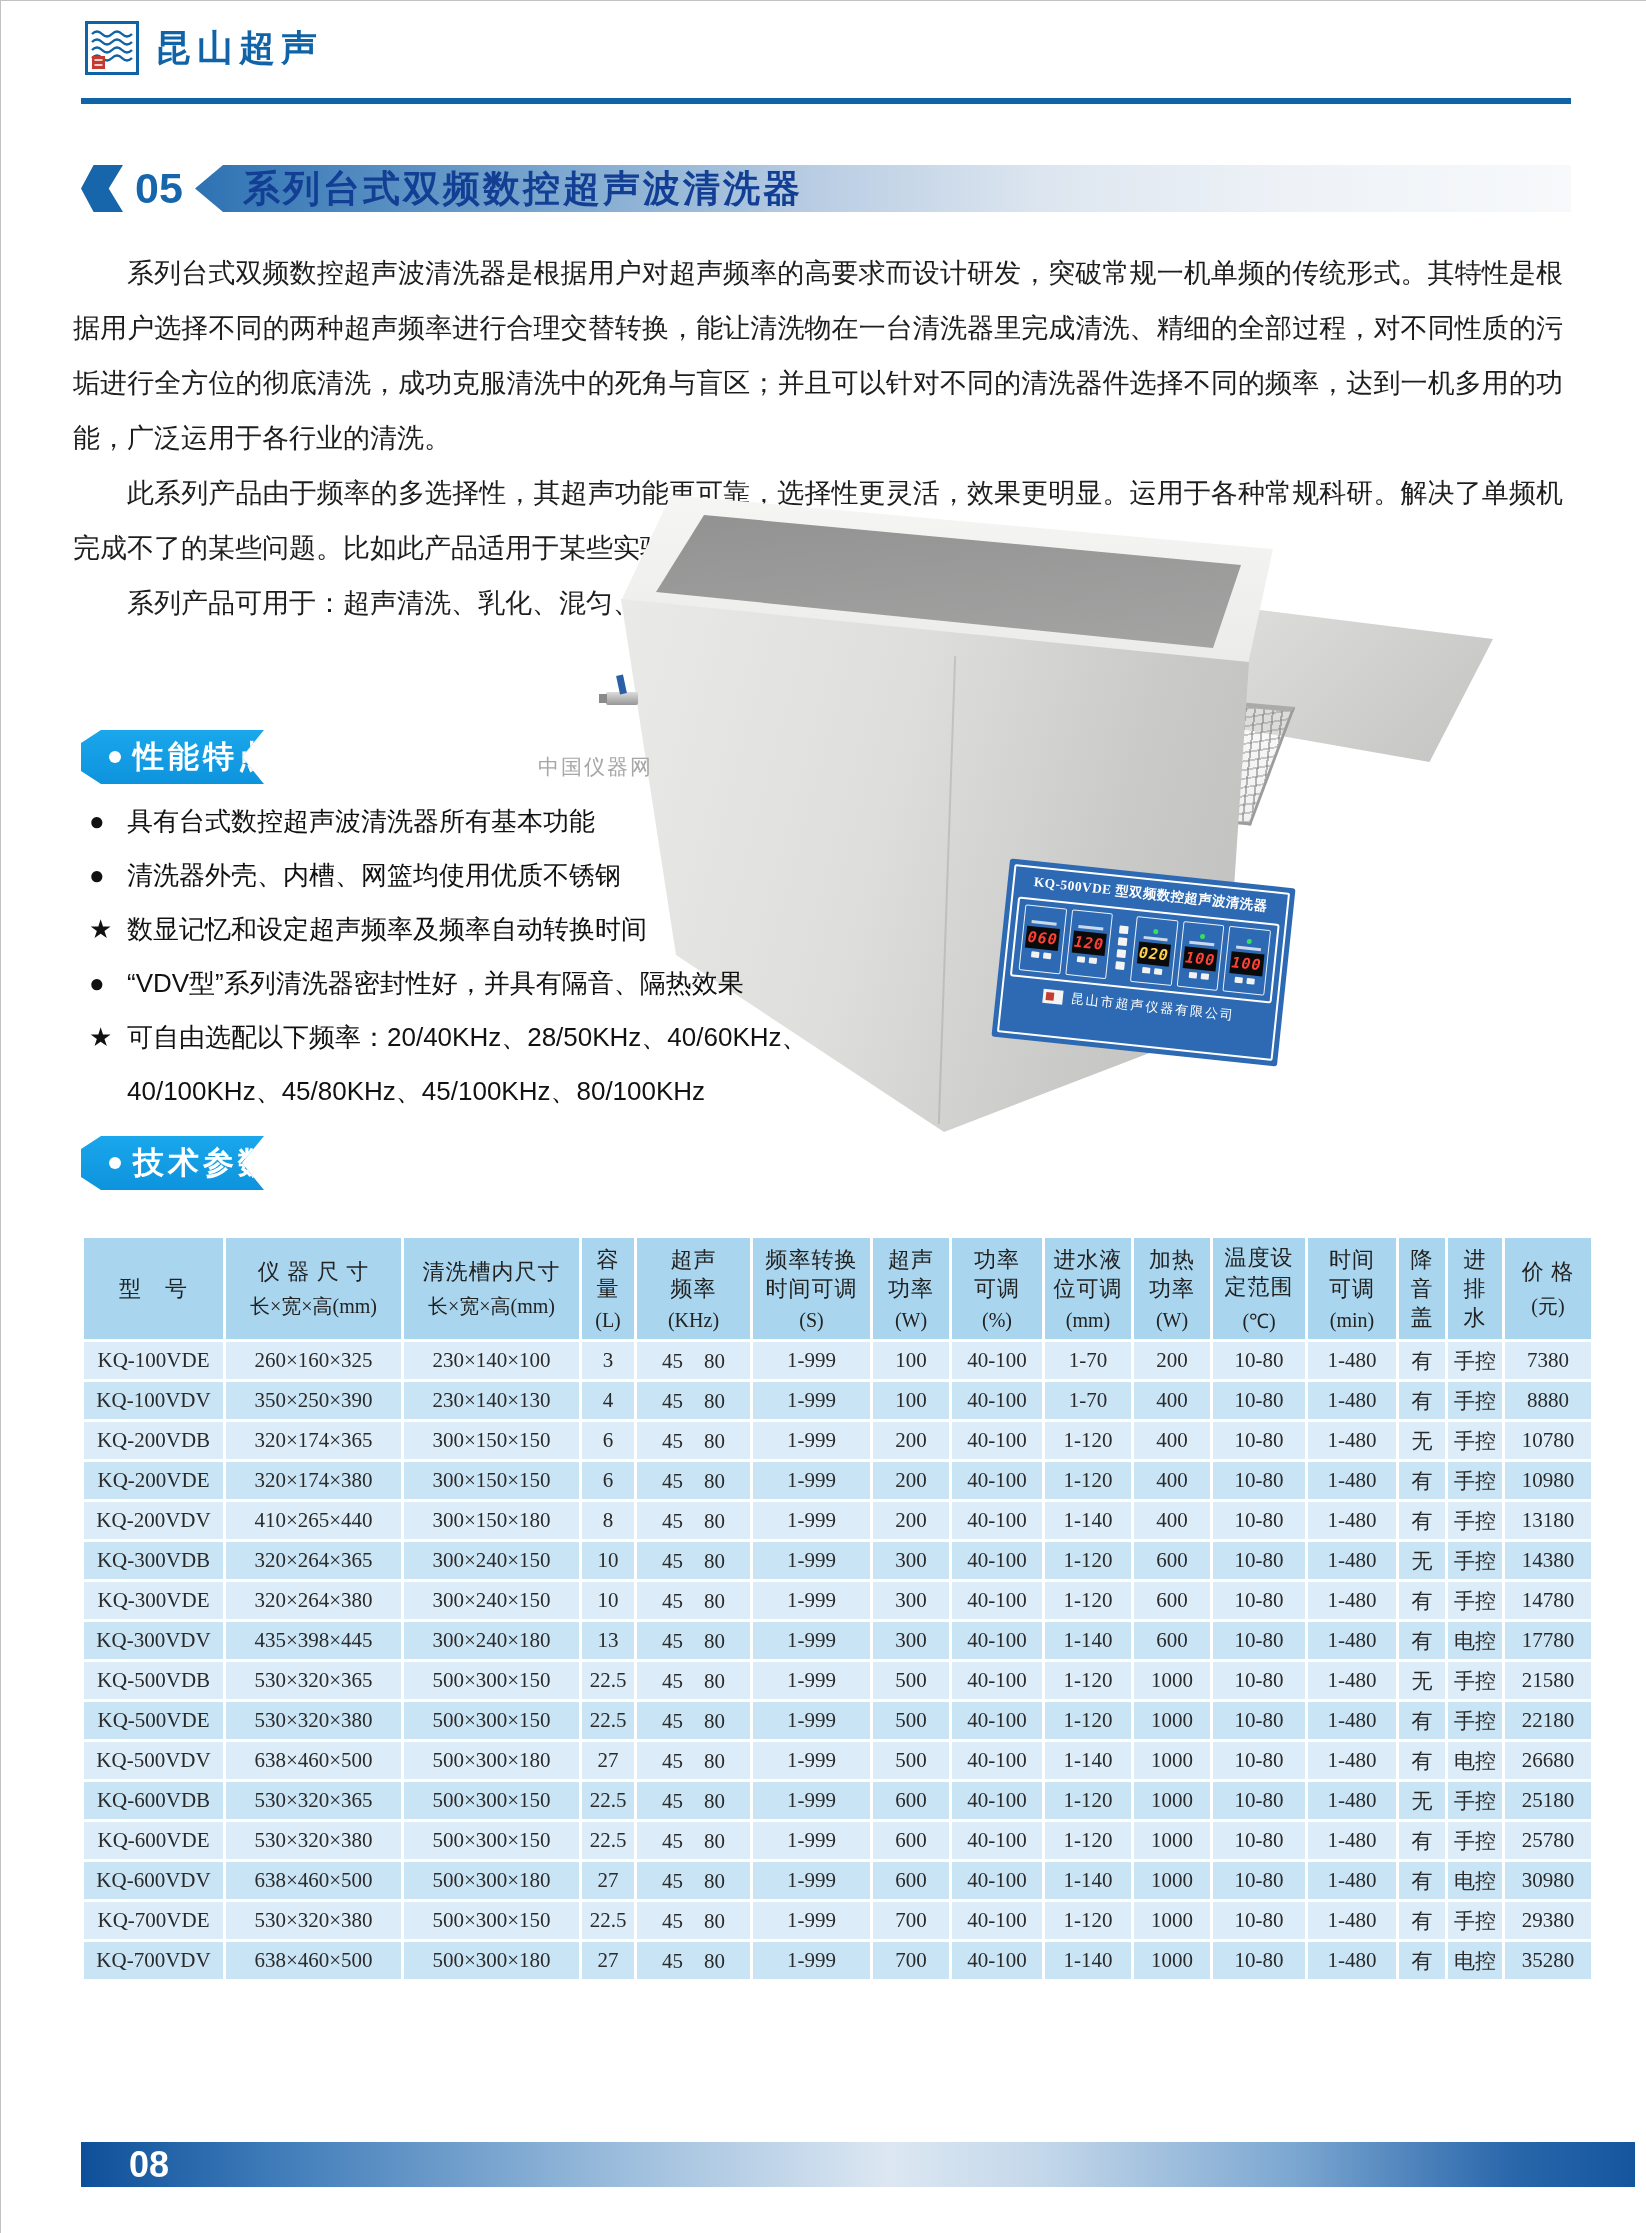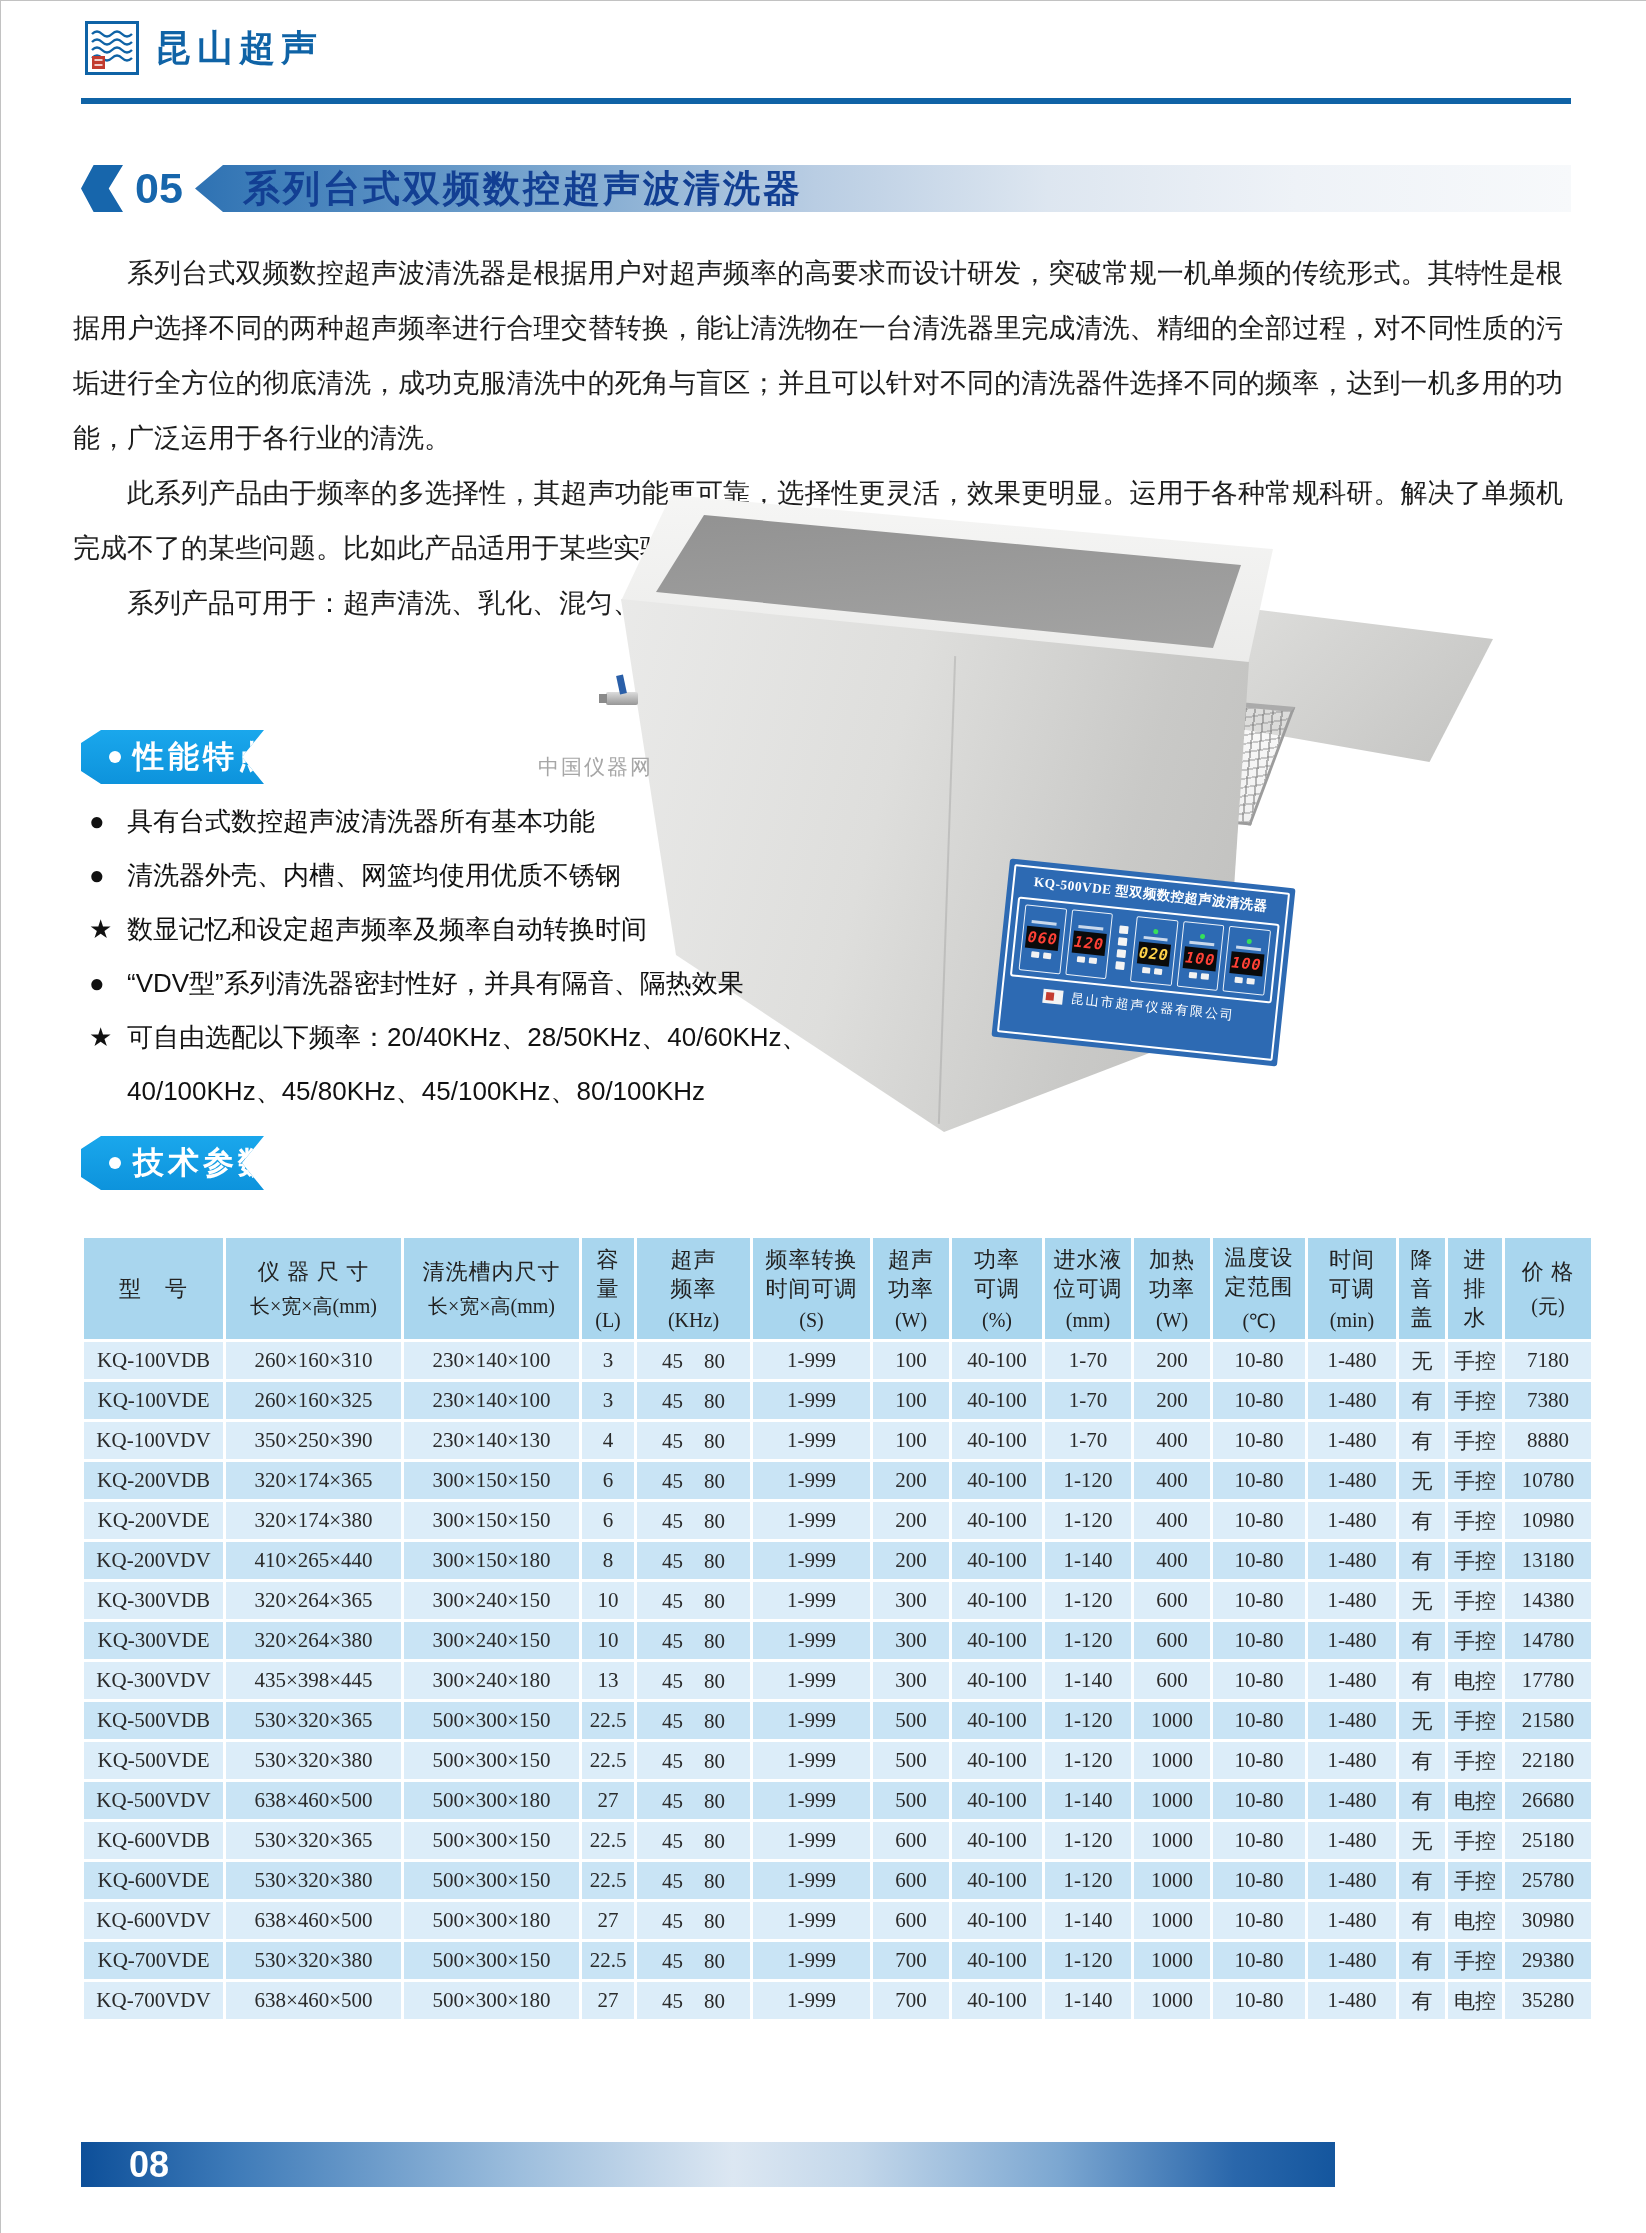--- a/index.html
+++ b/index.html
@@ -97,21 +97,21 @@
   .specs-table th .t1{font-size:22px;line-height:1.32;white-space:pre-line;letter-spacing:1px;}
   .specs-table th .sub{font-size:20px;margin-top:6px;}
   .specs-table th .sub:empty{display:none;}
   .specs-table td{height:37px;text-align:center;font-size:21px;color:#2a2a2a;padding:0 2px;white-space:nowrap;overflow:hidden;}
   .specs-table tbody tr:nth-child(odd) td{background:#dcedf9;}
   .specs-table tbody tr:nth-child(even) td{background:#c9e4f5;}
   .c1{width:139px}.c2{width:175px}.c3{width:175px}.c4{width:52px}.c5{width:113px}.c6{width:117px}.c7{width:76px}
   .c8{width:90px}.c9{width:86px}.c10{width:76px}.c11{width:92px}.c12{width:88px}.c13{width:46px}.c14{width:54px}.c15{width:86px}
 
   
-  .footbar{position:absolute;left:80px;top:2141px;width:1254px;height:45px;display:flex;align-items:center;
+  .footbar{position:absolute;left:80px;top:2141px;width:1554px;height:45px;display:flex;align-items:center;
            justify-content:space-between;padding:0 38px 0 48px;box-sizing:border-box;
            background:linear-gradient(90deg,#0d4f99 0%,#3d7ab8 12%,#9dbedd 35%,#dce7f2 52%,#c3d7ea 62%,#7ca7d1 78%,#2a67ab 92%,#14569e 100%);}
   .foot-page{color:#fff;font-size:36px;font-weight:bold;}
   .foot-site{color:#fff;font-size:33px;font-weight:bold;letter-spacing:7px;}
 </style>
 </head>
 <body>
 
 <div class="page">
 
@@ -329,37 +329,20 @@
 水</div>
           </th>
           <th>
             <div class="t1">价 格</div>
             <div class="sub">(元)</div>
           </th>
         </tr>
       </thead>
     <tbody id="specs-body">
         <tr>
-          <td>KQ-100VDB</td>
-          <td>260×160×310</td>
-          <td>230×140×100</td>
-          <td>3</td>
-          <td>45　80</td>
-          <td>1-999</td>
-          <td>100</td>
-          <td>40-100</td>
-          <td>1-70</td>
-          <td>200</td>
-          <td>10-80</td>
-          <td>1-480</td>
-          <td>无</td>
-          <td>手控</td>
-          <td>7180</td>
-        </tr>
-        <tr>
           <td>KQ-100VDE</td>
           <td>260×160×325</td>
           <td>230×140×100</td>
           <td>3</td>
           <td>45　80</td>
           <td>1-999</td>
           <td>100</td>
           <td>40-100</td>
           <td>1-70</td>
           <td>200</td>

